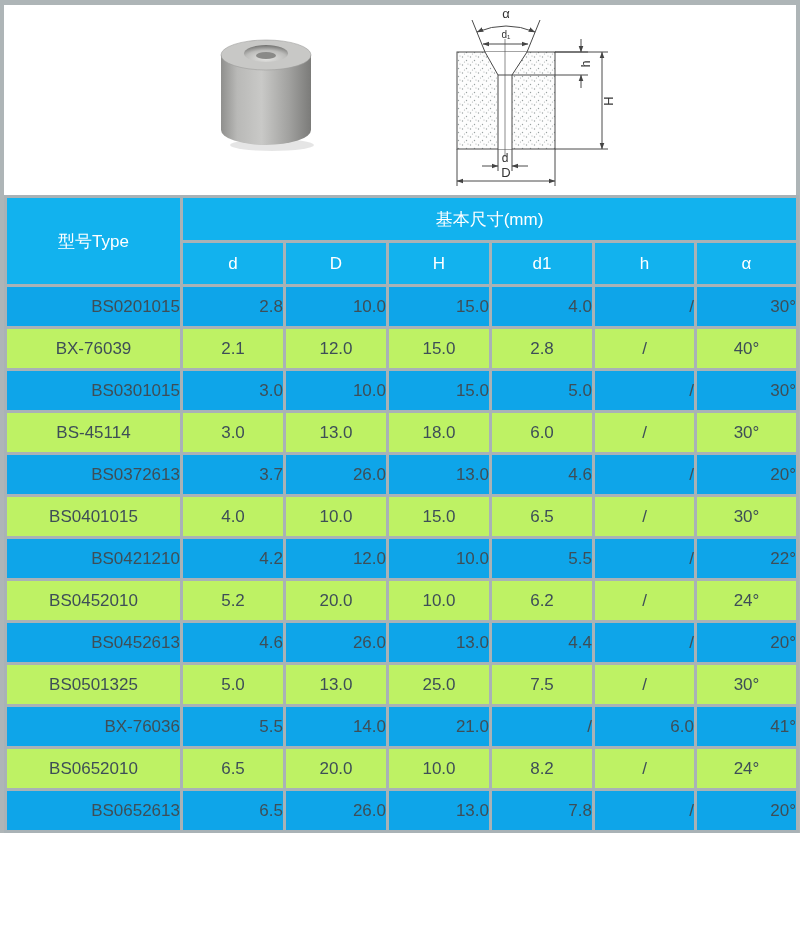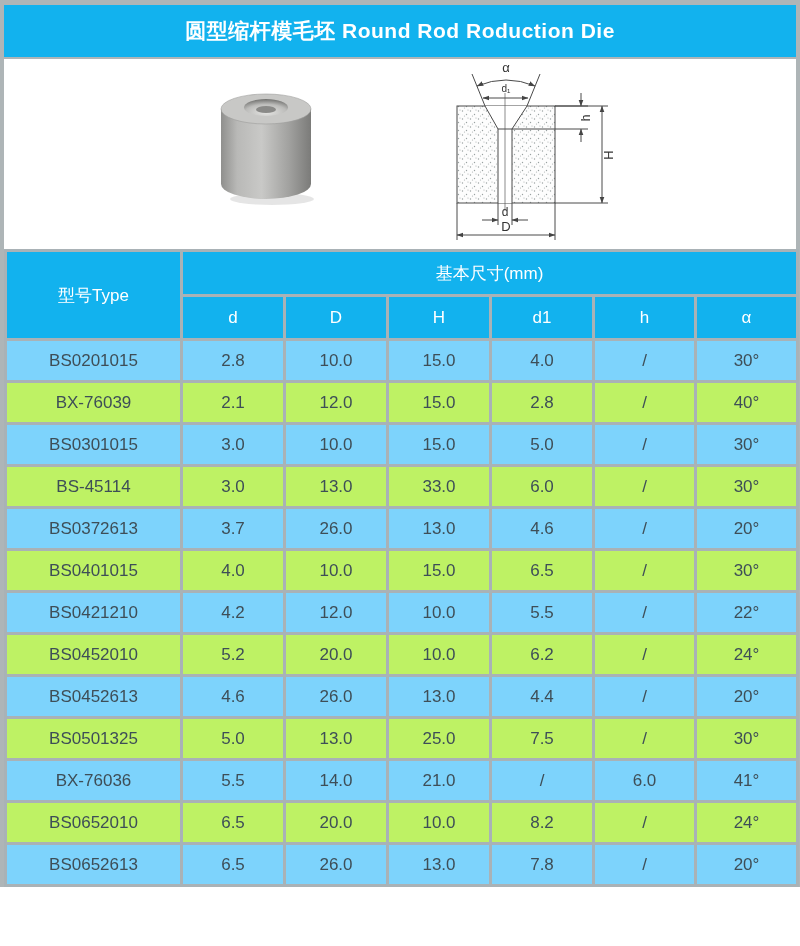--- a/index.html
+++ b/index.html
@@ -44,35 +44,32 @@
     font-weight:normal;
     font-size:17px;
   }
   .spec-table th.group-h { height:45px; }
   .spec-table tr.subhead th { height:44px; }
   .spec-table td {
     height:42px;
     font-size:17px;
     color:#3e4e57;
   }
-  .spec-table tbody tr.lite td { background:#7dd3fc; }
+  .spec-table tbody tr.lite td { background:#0ea5e9;text-align:right; }
   .spec-table tbody tr.alt  td { background:#bef264; }
 
   .diagram-line { stroke:#4a4a4a; stroke-width:1; fill:none; }
   .diagram-thin { stroke:#5a5a5a; stroke-width:0.7; fill:none; }
   .diagram-label { fill:#333333; font-family:"Liberation Sans", sans-serif; }
 </style>
 </head>
 <body>
 
 <div class="frame">
 
-  <div class="title-bar">
-    <span>圆型缩杆模毛坯 Round Rod Roduction Die</span>
-  </div>
 
   <div class="figure-panel">
 
     <svg class="die-photo" width="105" height="122" viewBox="0 0 105 122">
       <defs>
         <linearGradient id="cylBody" x1="0" y1="0" x2="1" y2="0">
           <stop offset="0" stop-color="#8f8f8d"></stop>
           <stop offset="0.18" stop-color="#b9b9b7"></stop>
           <stop offset="0.45" stop-color="#c9c9c7"></stop>
           <stop offset="0.75" stop-color="#a2a2a0"></stop>
@@ -189,21 +186,21 @@
     <td>10.0</td>
     <td>15.0</td>
     <td>5.0</td>
     <td>/</td>
     <td>30°</td>
   </tr>
         <tr class="alt">
     <td>BS-45114</td>
     <td>3.0</td>
     <td>13.0</td>
-    <td>33.0</td>
+    <td>18.0</td>
     <td>6.0</td>
     <td>/</td>
     <td>30°</td>
   </tr>
         <tr class="lite">
     <td>BS0372613</td>
     <td>3.7</td>
     <td>26.0</td>
     <td>13.0</td>
     <td>4.6</td>

